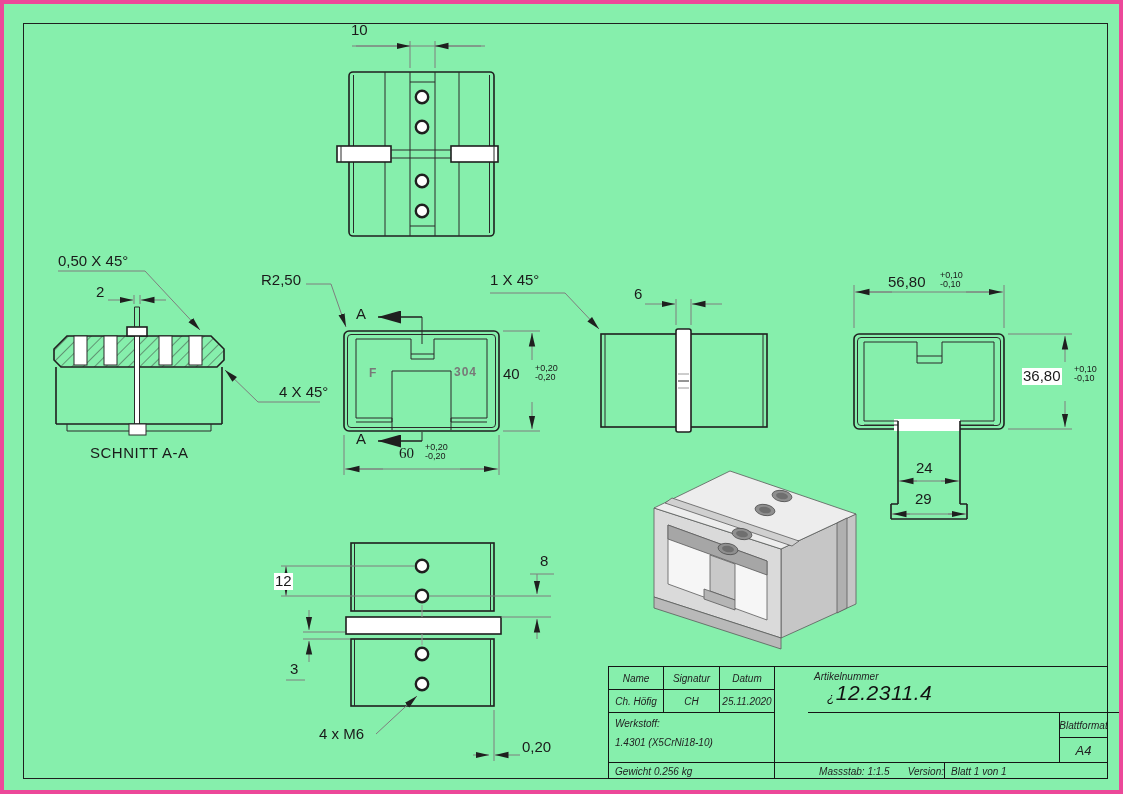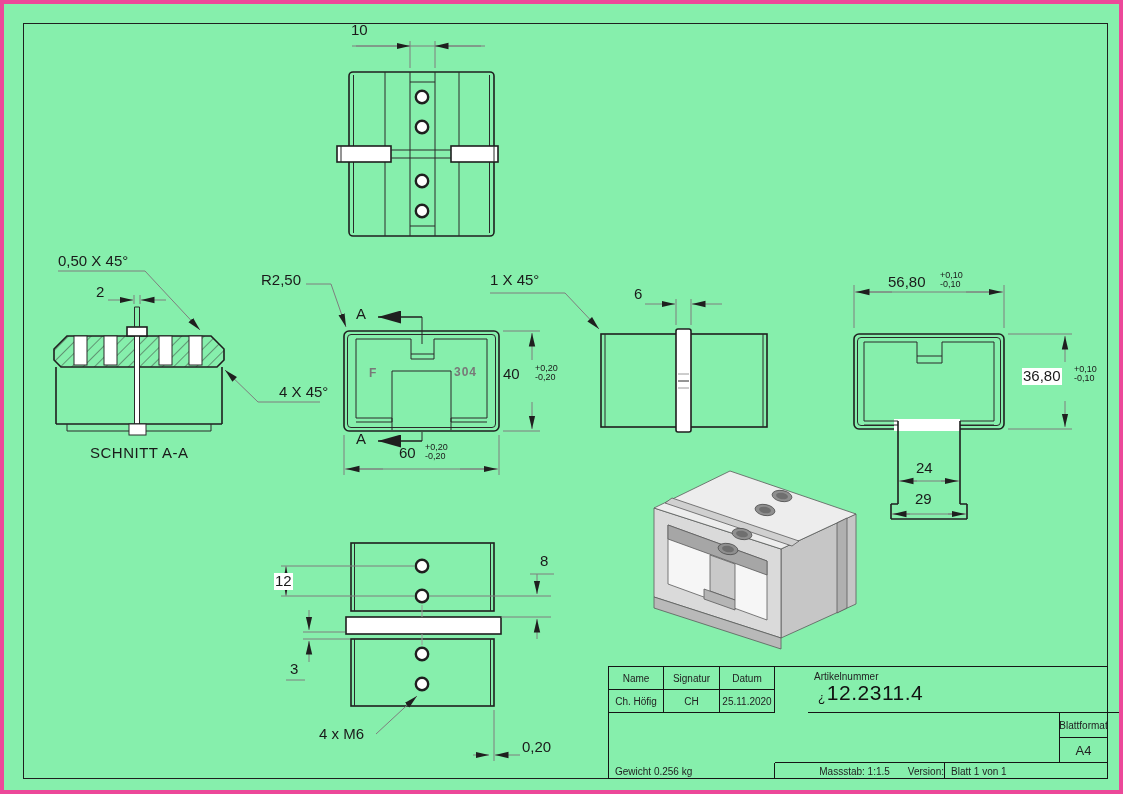--- a/index.html
+++ b/index.html
@@ -20,29 +20,29 @@
   .sec{stroke:#1f1f1f;stroke-width:1.3;fill:none;}
   .lb{position:absolute;font-size:15px;color:#1a1a1a;white-space:nowrap;line-height:1.1;}
   .wbg{background:#fff;padding:0 1px;}
   .tol{position:absolute;font-size:9px;line-height:9px;color:#1a1a1a;white-space:nowrap;}
   .tol span{display:block;}
   .stamp{position:absolute;font-size:12px;font-weight:700;color:#787878;letter-spacing:1px;white-space:nowrap;}
   .secletter{position:absolute;font-size:15px;color:#1a1a1a;}
   .viewtitle{position:absolute;font-size:15px;letter-spacing:.5px;color:#1a1a1a;white-space:nowrap;}
   
   .tblock{position:absolute;left:604px;top:662px;width:500px;height:113px;
-          border:1.5px solid #151515;box-sizing:border-box;font-size:10px;color:#222;}
+          border:1.5px solid #151515;box-sizing:border-box;font-size:10px;color:#222;font-style:italic;}
   .cell{position:absolute;box-sizing:border-box;border-right:1px solid #151515;border-bottom:1px solid #151515;
         display:flex;align-items:center;justify-content:center;overflow:hidden;}
   .cell.noR{border-right:none;} .cell.noB{border-bottom:none;}
   .cell.left{justify-content:flex-start;padding-left:6px;}
   .artcell{position:absolute;box-sizing:border-box;border-bottom:1px solid #151515;margin-left:33px;}
   .arthdr{position:absolute;left:6px;top:4px;font-size:10px;}
   .surface{position:absolute;left:336px;top:8px;font-size:10px;white-space:nowrap;}
-  .artnum{position:absolute;left:10px;top:14px;font-size:21px;letter-spacing:.5px;color:#111;}
+  .artnum{position:absolute;left:19px;top:14px;font-size:21px;letter-spacing:.5px;color:#111;}
   .artprefix{font-size:12px;vertical-align:-2px;margin-right:1px;}
   .wcell{position:absolute;box-sizing:border-box;border-right:1px solid #151515;border-bottom:1px solid #151515;padding:5px 0 0 6px;}
   .wcell div{margin-bottom:8px;}
 </style>
 </head>
 <body>
 
 <div class="sheet">
   <div class="frame"></div>
 
@@ -234,21 +234,21 @@
   <span class="lb" style="left:54px;top:249px;">0,50 X 45°</span>
   <span class="lb" style="left:92px;top:280px;">2</span>
   <span class="lb" style="left:255px;top:380px;margin-left:20px;">4 X 45°</span>
   <span class="viewtitle" style="left:86px;top:440px;">SCHNITT A-A</span>
 
   <span class="lb" style="left:257px;top:268px;">R2,50</span>
   <span class="secletter" style="left:352px;top:301px;">A</span>
   <span class="secletter" style="left:352px;top:426px;">A</span>
   <span class="stamp" style="left:365px;top:362px;">F</span>
   <span class="stamp" style="left:450px;top:361px;">304</span>
-  <span class="lb" style="left:395px;top:441px;">60</span>
+  <span class="lb" style="left:395px;top:441px;font-family:Liberation Serif, serif;">60</span>
   <div class="tol" style="left:421px;top:439px;">
     <span>+0,20</span>
     <span>-0,20</span>
   </div>
   <span class="lb" style="left:499px;top:362px;">40</span>
   <div class="tol" style="left:531px;top:360px;">
     <span>+0,20</span>
     <span>-0,20</span>
   </div>
 
@@ -286,20 +286,24 @@
       <span class="arthdr">Artikelnummer</span>
       <span class="surface">
         <span>Oberfläche:</span>
         
       </span>
       <span class="artnum">
         <span class="artprefix">¿</span><span>12.2311.4</span>
       </span>
     </div>
 
+    <div class="wcell" style="left:0;top:46px;width:166px;height:50px;">
+      <div>Werkstoff:</div>
+      <div>1.4301 (X5CrNi18-10)</div>
+    </div>
     <div class="cell" style="left:166px;top:46px;width:285px;height:50px;"></div>
     <div class="cell noR" style="left:451px;top:46px;width:47px;height:25px;">Blattformat</div>
     <div class="cell noR" style="left:451px;top:71px;width:47px;height:25px;font-size:13px;">A4</div>
 
     <div class="cell left noB" style="left:0;top:96px;width:166px;height:16px;">Gewicht 0.256 kg</div>
     <div class="cell left noB" style="left:166px;top:96px;width:170px;height:16px;justify-content:flex-end;">
       <span>Massstab: 1:1.5</span>
       <span style="margin-left:18px;">Version:</span>
     </div>
     <div class="cell left noR noB" style="left:336px;top:96px;width:162px;height:16px;">Blatt 1 von 1</div>

